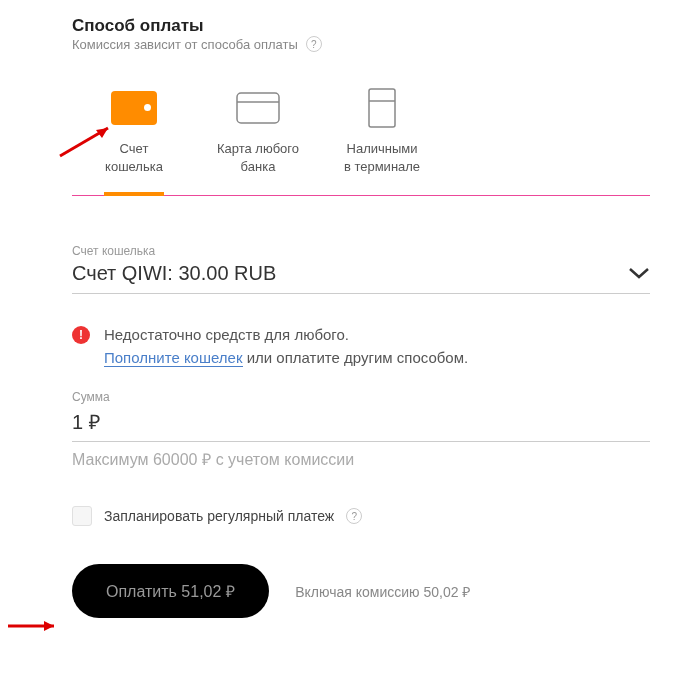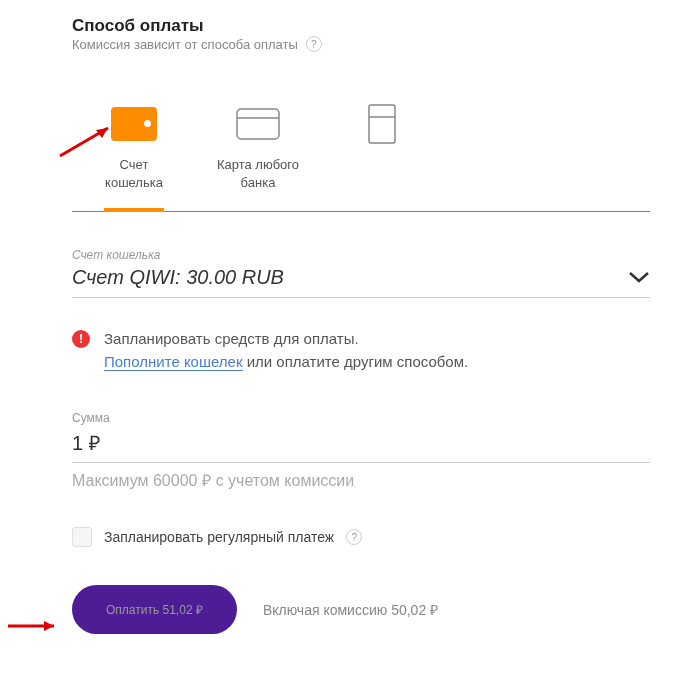--- a/index.html
+++ b/index.html
@@ -7,65 +7,65 @@
     font-family: -apple-system, BlinkMacSystemFont, "Segoe UI", Arial, sans-serif;
     background: #fff;
     width: 680px;
     height: 693px;
     position: relative;
     color: #333;
     font-weight: 300;
   }
   .container { padding: 16px 0 0 72px; width: 650px; }
   .title { font-size: 17px; font-weight: 600; color: #222; }
-  .subtitle-row { display: flex; align-items: center; gap: 8px; margin-bottom: 38px; }
+  .subtitle-row { display: flex; align-items: center; gap: 8px; margin-bottom: 22px; }
   .subtitle { font-size: 13px; color: #888; }
   .help {
     width: 16px; height: 16px; border: 1px solid #ccc; border-radius: 50%;
     display: flex; align-items: center; justify-content: center;
     font-size: 10px; color: #999; cursor: pointer;
   }
   .methods { display: flex; gap: 0; margin-bottom: 0; border-bottom: 1px solid #ec4899; }
   .method {
     width: 124px; text-align: center; padding: 10px 4px 20px 4px;
     cursor: pointer; position: relative;
   }
   .method-icon { height: 48px; display: flex; align-items: center; justify-content: center; margin-bottom: 8px; }
   .method-label { font-size: 13px; color: #555; line-height: 1.35; }
   .method.selected::after {
     content: ""; position: absolute; bottom: -1px; left: 32px; width: 60px; height: 4px;
     background: #ff8c00;
   }
   .wallet-icon { width: 46px; height: 34px; background: #ff8c00; border-radius: 4px; position: relative; }
   .wallet-icon::after { content: ""; position: absolute; right: 6px; top: 13px; width: 7px; height: 7px; border-radius: 50%; background: #fff; }
-  .section { margin-top: 36px; font-style: italic; }
+  .section { margin-top: 48px; }
   .small-label { font-size: 12px; color: #999; margin-bottom: 4px; }
   .account-row {
     display: flex; justify-content: space-between; align-items: center;
     border-bottom: 1px solid #ccc; padding-bottom: 8px; cursor: pointer; gap: 44px;
   }
   .account-text { font-size: 20px; color: #333; font-weight: 300; }
   .chev { font-size: 20px; color: #333; }
   .alert { display: flex; gap: 14px; margin-top: 30px; align-items: flex-start; }
   .alert-dot {
     width: 18px; height: 18px; border-radius: 50%; background: #e33;
     color: #fff; font-size: 12px; font-weight: bold;
     display: flex; align-items: center; justify-content: center; flex-shrink: 0; margin-top: 2px;
   }
   .alert-text { font-size: 15px; color: #555; line-height: 1.5; }
   .alert-text a { color: #4a7fc9; text-decoration: none; border-bottom: 1px solid #4a7fc9; }
-  .amount-section { margin-top: 38px; }
+  .amount-section { margin-top: 21px; }
   .amount-value { font-size: 20px; color: #333; border-bottom: 1px solid #ccc; padding-bottom: 6px; }
   .amount-hint { font-size: 16px; color: #aaa; margin-top: 6px; }
   .recurring { display: flex; align-items: center; gap: 12px; margin-top: 36px; }
   .checkbox { width: 20px; height: 20px; border: 1px solid #e0e0e0; background: #f6f6f6; border-radius: 3px; cursor: pointer; }
   .recurring-label { font-size: 14px; color: #444; }
   .footer { display: flex; align-items: center; gap: 26px; margin-top: 38px; }
   .pay-btn {
-    background: #4c1d95; color: #999; font-size: 12px; font-weight: 400;
+    background: #000000; color: #999; font-size: 16px; font-weight: 400;
     border: none; border-radius: 28px; padding: 16px 34px; cursor: pointer;
   }
   .fee-text { font-size: 14px; color: #888; }
   
   .arrow { position: absolute; }
   .arrow svg { display: block; }
 </style>
 </head>
 <body>
 
@@ -97,39 +97,42 @@
         <span>Карта любого</span><br><span>банка</span>
       </div>
     </div>
     <div class="method">
       <div class="method-icon">
         <svg width="28" height="40" viewBox="0 0 28 40">
             <rect x="1" y="1" width="26" height="38" rx="2" fill="none" stroke="#888" stroke-width="1.5"></rect>
             <line x1="1" y1="13" x2="27" y2="13" stroke="#888" stroke-width="1.5"></line>
           </svg>
       </div>
+      <div class="method-label">
+        <span>Наличными</span><br><span>в терминале</span>
+      </div>
     </div>
   </div>
 
   <div class="section">
     <div class="small-label">Счет кошелька</div>
     <div class="account-row">
       <span class="account-text">Счет QIWI: 30.00 RUB</span>
       <span class="chev">
         <svg width="22" height="14" viewBox="0 0 22 14">
             <polyline points="2,3 11,11 20,3" fill="none" stroke="#333" stroke-width="2.5"></polyline>
           </svg>
       </span>
     </div>
   </div>
 
   <div class="alert">
     <div class="alert-dot">!</div>
     <div class="alert-text">
-      <span>Запланировать средств для оплаты.</span><br>
+      <span>Недостаточно средств для любого.</span><br>
       <a href="#">Пополните кошелек</a><span> или оплатите другим способом.</span>
     </div>
   </div>
 
   <div class="amount-section">
     <div class="small-label">Сумма</div>
     <div class="amount-value">1 ₽</div>
     <div class="amount-hint">Максимум 60000 ₽ с учетом комиссии</div>
   </div>
 

